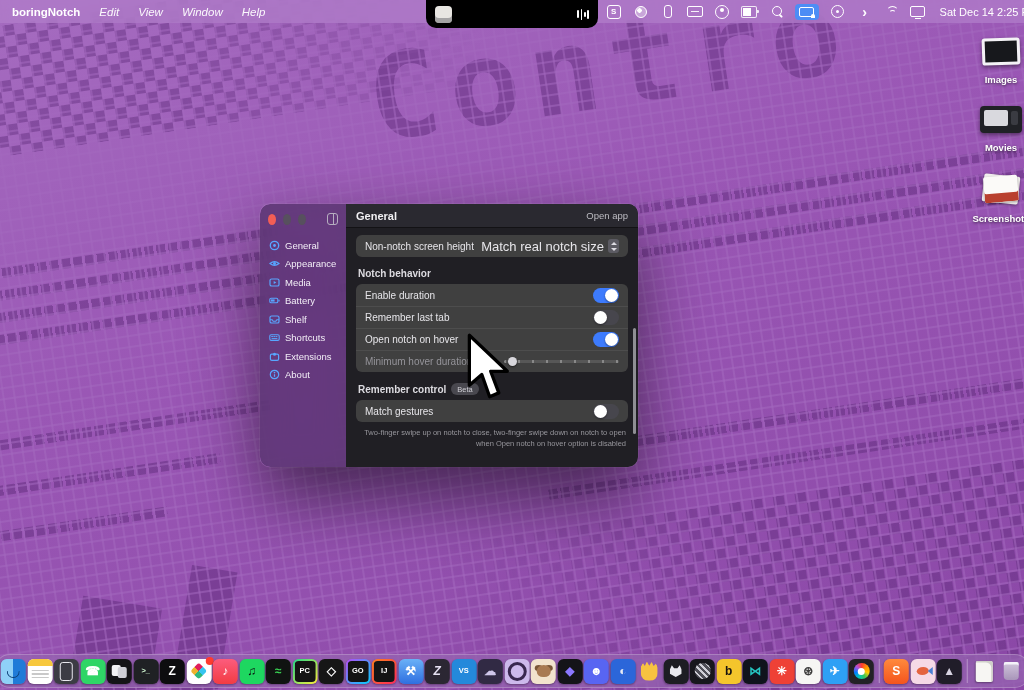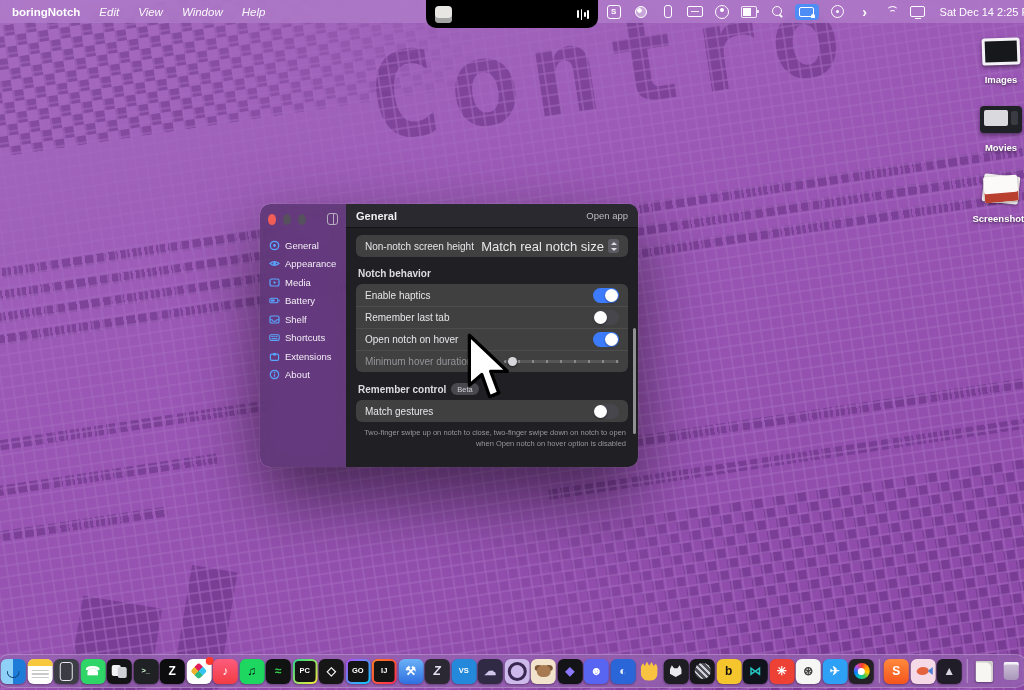--- a/index.html
+++ b/index.html
@@ -400,21 +400,21 @@
             <span>Match real notch size</span>
             <span class="stepper"></span>
           </span>
         </div>
       </div>
       <div class="sect">
         <span>Notch behavior</span>
       </div>
       <div class="card" id="behavior-card">
           <div class="row">
-            <span class="rlabel">Enable haptics</span>
+            <span class="rlabel">Enable duration</span>
             <span class="tg on"></span>
           </div>
           <div class="row">
             <span class="rlabel">Remember last tab</span>
             <span class="tg"></span>
           </div>
           <div class="row">
             <span class="rlabel">Open notch on hover</span>
             <span class="tg on"></span>
           </div>

